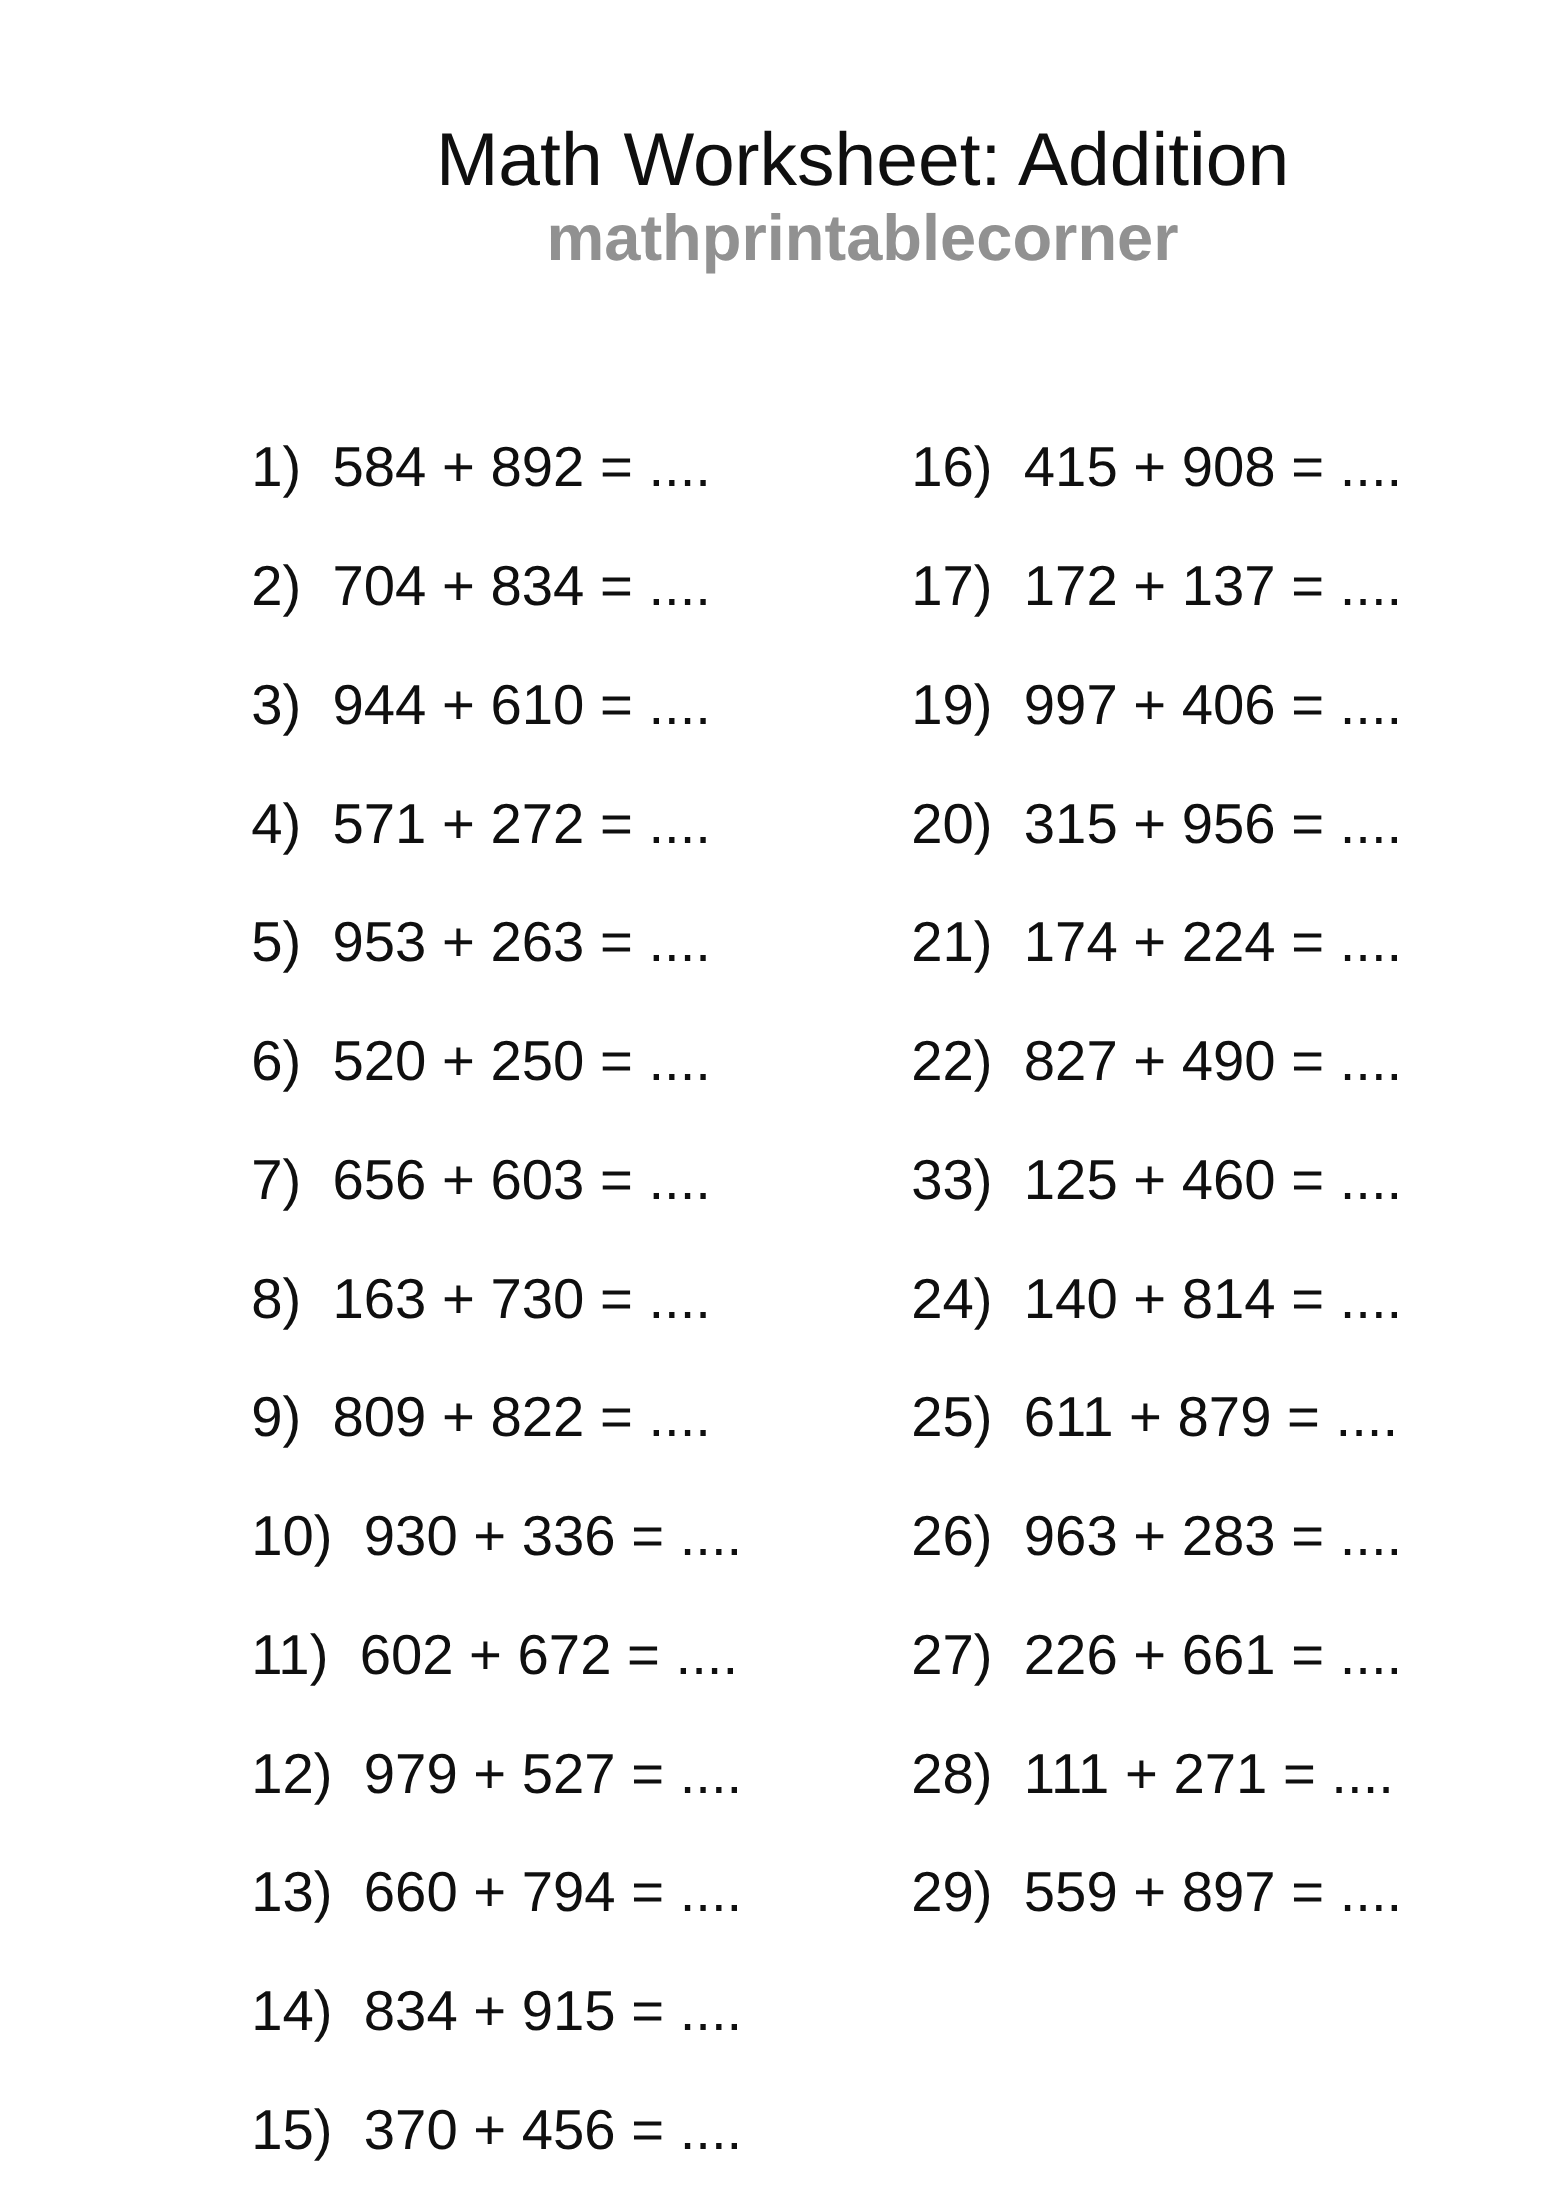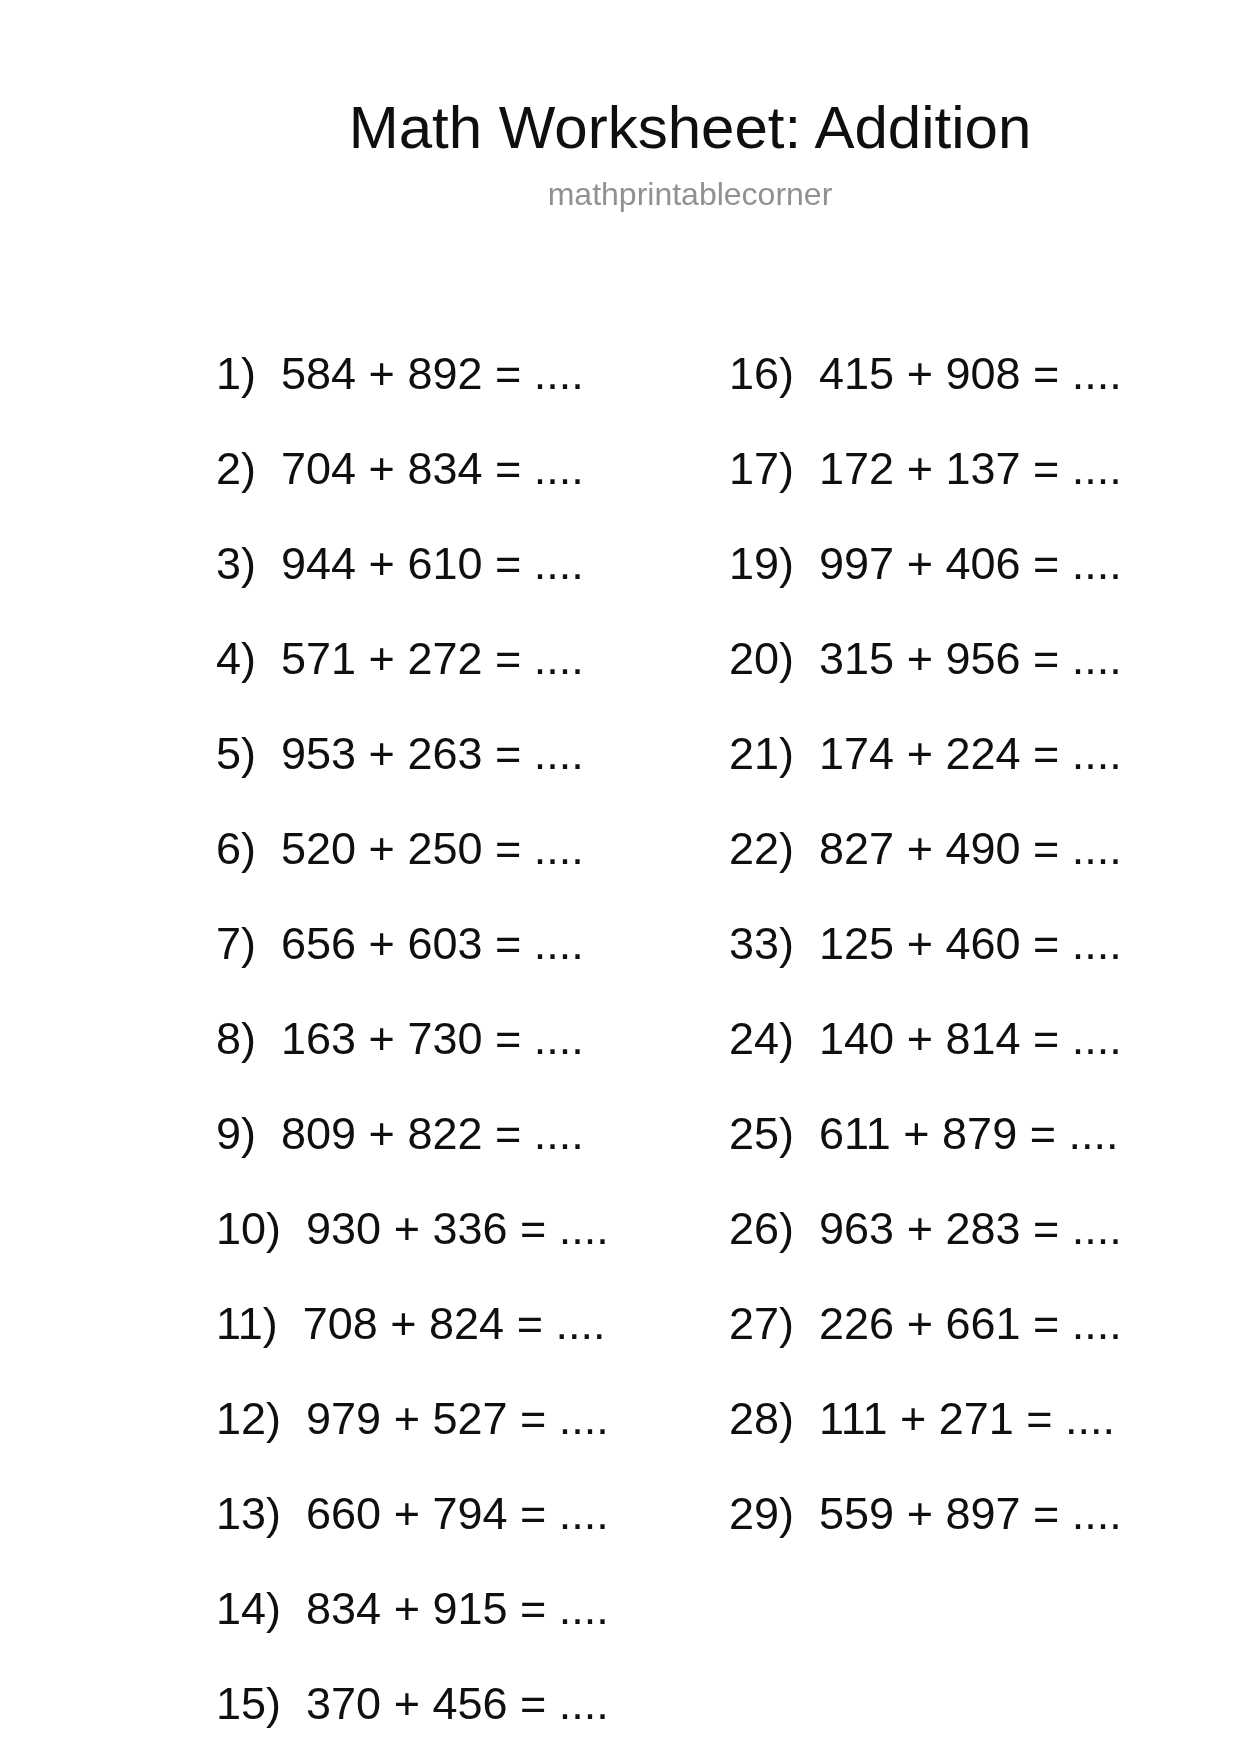--- a/index.html
+++ b/index.html
@@ -24,32 +24,31 @@
     text-align: center;
   }
   .title {
     font-size: 60px;
     line-height: 1.15;
     font-weight: 400;
     color: var(--ink, #0f0f0f);
     white-space: nowrap;
   }
   .subtitle {
-    margin-top: 14px;
-    font-size: 32px;
+    font-size: 52px;
     line-height: 1.15;
-    font-weight: 400;
+    font-weight: 700;
     color: var(--muted, #919191);
     white-space: nowrap;
   }
   .col {
     position: absolute;
     top: 326px;
   }
-  .col-left  { left: 216px; }
+  .col-left  { left: 201px; }
   .col-right { left: 703px; margin-left: 26px; }
   .row {
     height: 95px;
     line-height: 95px;
     font-size: 45px;
     white-space: nowrap;
   }
   .num { display: inline-block; }
   .expr { display: inline-block; margin-left: 25px; }
 </style>
@@ -67,21 +66,21 @@
     <div class="row"><span class="num">1)</span><span class="expr">584 + 892 = ....</span></div>
     <div class="row"><span class="num">2)</span><span class="expr">704 + 834 = ....</span></div>
     <div class="row"><span class="num">3)</span><span class="expr">944 + 610 = ....</span></div>
     <div class="row"><span class="num">4)</span><span class="expr">571 + 272 = ....</span></div>
     <div class="row"><span class="num">5)</span><span class="expr">953 + 263 = ....</span></div>
     <div class="row"><span class="num">6)</span><span class="expr">520 + 250 = ....</span></div>
     <div class="row"><span class="num">7)</span><span class="expr">656 + 603 = ....</span></div>
     <div class="row"><span class="num">8)</span><span class="expr">163 + 730 = ....</span></div>
     <div class="row"><span class="num">9)</span><span class="expr">809 + 822 = ....</span></div>
     <div class="row"><span class="num">10)</span><span class="expr">930 + 336 = ....</span></div>
-    <div class="row"><span class="num">11)</span><span class="expr">708 + 824 = ....</span></div>
+    <div class="row"><span class="num">11)</span><span class="expr">602 + 672 = ....</span></div>
     <div class="row"><span class="num">12)</span><span class="expr">979 + 527 = ....</span></div>
     <div class="row"><span class="num">13)</span><span class="expr">660 + 794 = ....</span></div>
     <div class="row"><span class="num">14)</span><span class="expr">834 + 915 = ....</span></div>
     <div class="row"><span class="num">15)</span><span class="expr">370 + 456 = ....</span></div>
   </div>
 
   <div class="col col-right">
     <div class="row"><span class="num">16)</span><span class="expr">415 + 908 = ....</span></div>
     <div class="row"><span class="num">17)</span><span class="expr">172 + 137 = ....</span></div>
     <div class="row"><span class="num">19)</span><span class="expr">997 + 406 = ....</span></div>

